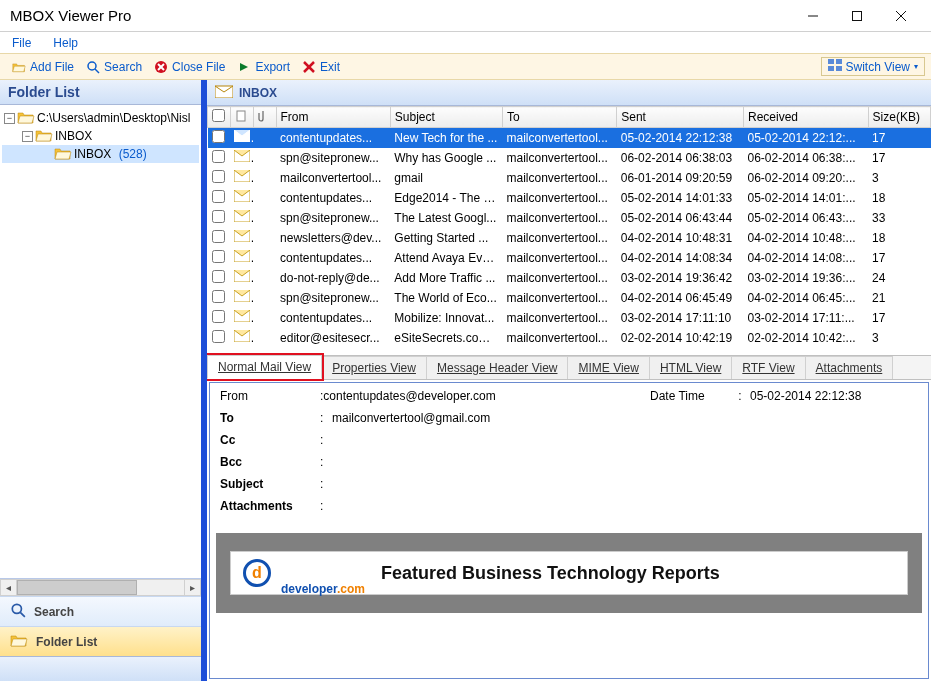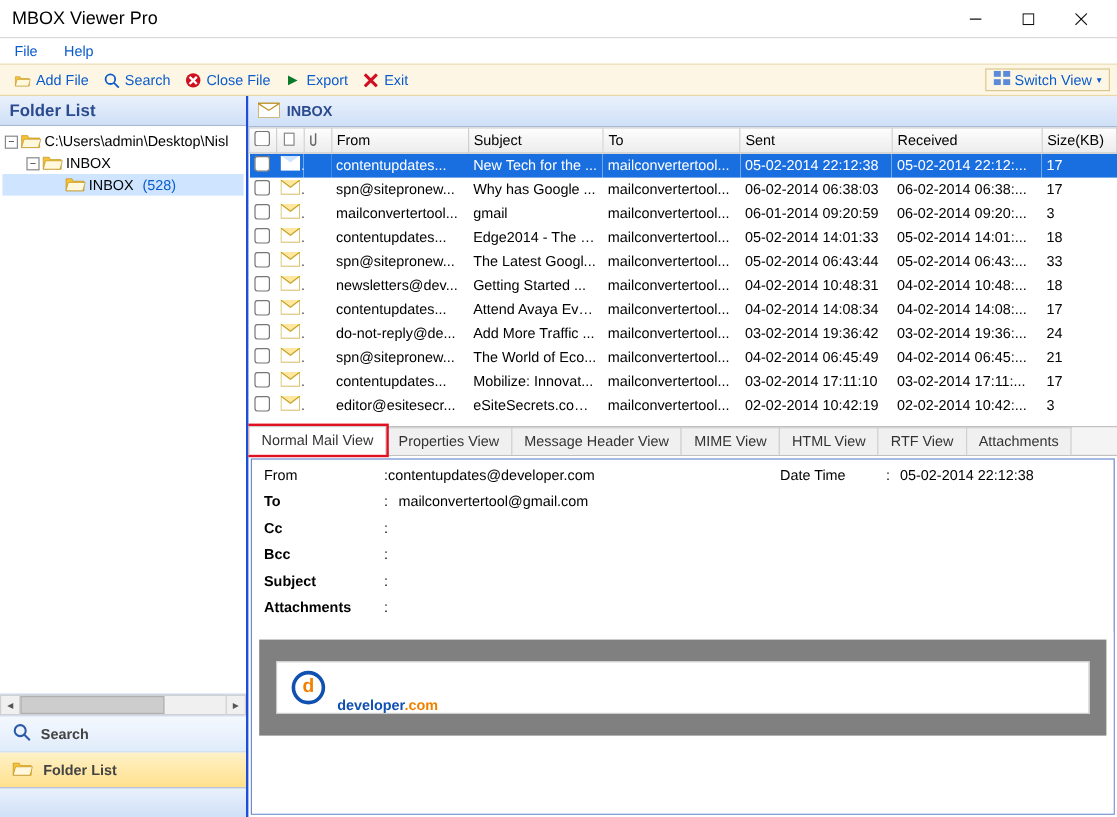--- a/index.html
+++ b/index.html
@@ -18,21 +18,21 @@
 
 
 .toolbar { height: 26px; display: flex; align-items: center; background: #fef6e4; border-bottom: 1px solid #e8d8a8; padding: 0 6px; }
 .toolbar .tbtn { display: flex; align-items: center; gap: 4px; padding: 2px 6px; color: #0a5bcc; }
 .toolbar .tbtn .icon { width: 14px; height: 14px; display: inline-flex; align-items: center; justify-content: center; }
 .toolbar .spacer { flex: 1; }
 .toolbar .switch { display: flex; align-items: center; gap: 4px; border: 1px solid #d8c890; padding: 1px 6px; color: #0a5bcc; background: #fef6e4; }
 
 
 .main { display: flex; height: calc(681px - 32px - 22px - 26px); }
-.leftpane { width: 207px; display: flex; flex-direction: column; border-right: 2px solid #1d4ed8; }
+.leftpane { width: 207px; display: flex; flex-direction: column; border-right: 6px solid #1d4ed8; }
 .rightpane { flex: 1; display: flex; flex-direction: column; overflow: hidden; }
 
 
 .panehdr { background: linear-gradient(#eaf1fc, #cfe0f7); border-bottom: 1px solid #a8b8d8; padding: 4px 8px; color: #2b4b8f; font-weight: bold; font-size: 14px; }
 
 
 .tree { flex: 1; overflow: auto; background: #fff; padding: 4px 2px; white-space: nowrap; }
 .treerow { display: flex; align-items: center; gap: 2px; height: 18px; padding: 0 2px; }
 .treerow .exp { width: 11px; height: 11px; border: 1px solid #888; display: flex; align-items: center; justify-content: center; font-size: 9px; line-height: 1; color: #333; background: #fff; }
 .treerow.selected { background: #cfe5ff; }
@@ -66,21 +66,21 @@
 .col-to { width: 110px; }
 .col-sent { width: 122px; }
 .col-recv { width: 120px; }
 .col-size { width: 60px; }
 
 
 .mailicon { width: 16px; height: 12px; display: inline-block; }
 
 
 .tabs { height: 24px; display: flex; align-items: flex-end; background: #f4f4f4; border-bottom: 1px solid #c0c0c0; }
-.tab { padding: 4px 10px; background: #f0f0f0; border: 1px solid #d0d0d0; border-bottom: none; margin-right: -1px; color: #333; }
+.tab { padding: 4px 10px; background: #f0f0f0; border: 1px solid #d0d0d0; border-bottom: none; margin-right: -1px; color: #333; text-decoration: underline; }
 .tab.active { background: #fff; border-bottom: 1px solid #fff; position: relative; z-index: 2; outline: 2px solid #e01020; outline-offset: 0; }
 
 
 .detail { flex: 1; border: 1px solid #6a8acf; margin: 2px; background: #fff; display: flex; flex-direction: column; overflow: hidden; }
 .detailhdr { padding: 6px 10px; }
 .drow { display: flex; margin-bottom: 8px; }
 .drow .lbl { width: 100px; font-weight: bold; }
 .drow .col { width: 12px; }
 .drow .val { flex: 1; }
 .drow2 { display: flex; }
@@ -489,18 +489,19 @@
             <div class="lbl">Attachments</div>
             <div class="col">:</div>
             <div class="val"></div>
           </div>
       </div>
       <div class="bodywrap">
         <div class="bodyinner">
           <div class="banner">
             <div class="logo">d</div>
             <div class="brand"><span class="dev">developer</span><span class="com">.com</span></div>
+            <div class="headline">Featured Business Technology Reports</div>
           </div>
         </div>
       </div>
     </div>
   </div>
 </div>
 
 </body></html>

